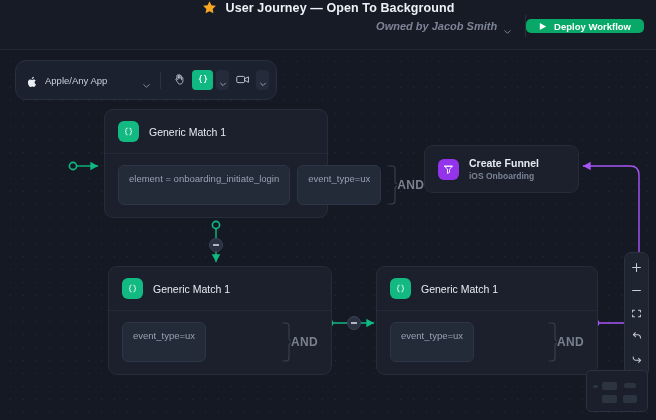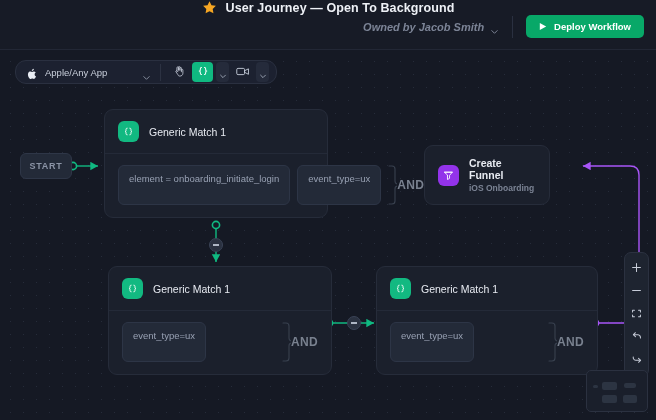--- a/index.html
+++ b/index.html
@@ -34,46 +34,45 @@
     display: flex; align-items: center; gap: 6px;
     padding-right: 13px;
     border-right: 1px solid #2a3040;
     height: 22px;
   }
   .owner-text {
     color: #7c8496; font-size: 11px; font-style: italic; white-space: nowrap; font-weight: bold;
   }
   .chev { width: 9px; height: 9px; display: block; }
   .deploy-btn {
-    margin-left: 13px;
     background: #08a868;
     color: #ffffff;
     font-size: 9.5px; font-weight: bold;
-    height: 23px;
+    height: 14px;
     border-radius: 5px;
     display: flex; align-items: center; gap: 7px;
     padding: 0 13px;
     border: none; cursor: pointer;
     white-space: nowrap;
   }
   .play-icon { width: 8px; height: 9px; display: block; }
 
   
   .canvas {
     position: absolute; left: 0; top: 50px; width: 656px; height: 370px;
     background-color: #151924;
     background-image: radial-gradient(#262c3a 0.9px, transparent 0.9px);
     background-size: 13px 13px;
     background-position: 4px 5px;
   }
 
   
   .toolbar {
     position: absolute; left: 15px; top: 60px;
-    height: 24px;
+    height: 40px;
     background: #1c2130;
     border: 1px solid #2a3040;
     border-radius: 11px;
     display: flex; align-items: center;
     z-index: 30;
   }
   .tb-select {
     display: flex; align-items: center; gap: 8px;
     padding: 0 9px 0 10px; height: 100%;
     min-width: 144px;
@@ -318,23 +317,20 @@
       <button class="tb-btn dark">
         <span class="chev">
           <svg viewBox="0 0 10 10" width="8" height="8">
               <path d="M2 4l3 3 3-3" stroke="#9aa2b2" stroke-width="1.2" fill="none" stroke-linecap="round" stroke-linejoin="round"></path>
             </svg>
         </span>
       </button>
     </div>
   </div>
 
-  <div class="start-pill" style="left:20px; top:153px; width:52px; height:26px;">
-    <span>START</span>
-  </div>
 
   <div class="node" style="left:104px; top:109px; width:224px;">
     <div class="node-head">
       <span class="node-badge badge-green">
         <svg viewBox="0 0 16 16" width="11" height="11" fill="none" stroke="#ffffff" stroke-width="1.35" stroke-linecap="round" stroke-linejoin="round">
           <path d="M6 3.2C4.6 3.2 4.4 4 4.4 5.2v1.3c0 .9-.6 1.5-1.4 1.5.8 0 1.4.6 1.4 1.5v1.3c0 1.2.2 2 1.6 2"></path>
           <path d="M10 3.2c1.4 0 1.6.8 1.6 2v1.3c0 .9.6 1.5 1.4 1.5-.8 0-1.4.6-1.4 1.5v1.3c0 1.2-.2 2-1.6 2"></path>
         </svg>
       </span>
       <span class="node-title">Generic Match 1</span>
@@ -401,21 +397,21 @@
           <svg viewBox="0 0 9 40" width="9" height="40" fill="none" stroke="#39414f" stroke-width="1.1" stroke-linecap="round">
             <path d="M1 1h3a3 3 0 013 3v12a3 3 0 003 3"></path>
             <path d="M1 39h3a3 3 0 003-3V24a3 3 0 013-3"></path>
           </svg>
         </span>
         <span class="and-label">AND</span>
       </div>
     </div>
   </div>
 
-  <div class="funnel-node" style="left:424px; top:145px; width:126px;">
+  <div class="funnel-node" style="left:424px; top:145px; width:155px;">
     <span class="node-badge badge-purple">
       <svg viewBox="0 0 16 16" width="11" height="11" fill="none" stroke="#ffffff" stroke-width="1.3" stroke-linecap="round" stroke-linejoin="round">
         <path d="M2.5 3.2h11l-4 4.6v4.4l-3 1.6V7.8z"></path>
         <path d="M2.5 3.2h11"></path>
       </svg>
     </span>
     <span class="funnel-text">
       <span class="funnel-title">Create Funnel</span>
       <span class="funnel-sub">iOS Onboarding</span>
     </span>

